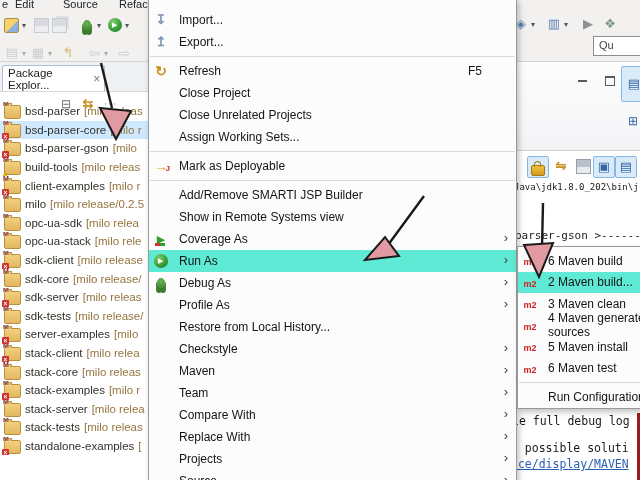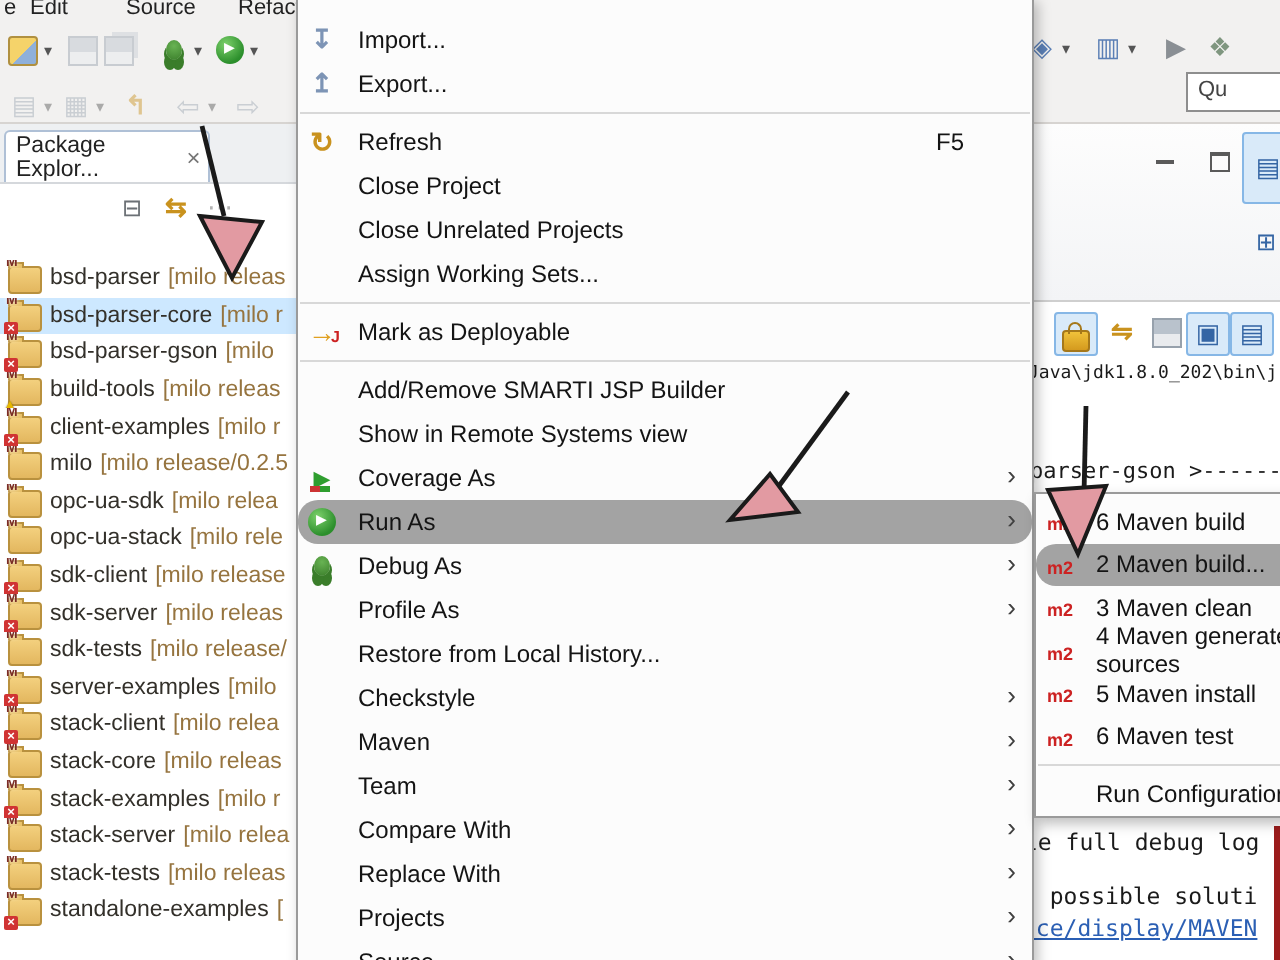--- a/index.html
+++ b/index.html
@@ -71,21 +71,21 @@
   
   #pkgpanel{position:absolute;left:0;top:62px;width:172px;height:418px;background:#fff;
        border-right:1px solid #bdbdbd;box-sizing:border-box;}
   #pkghead{position:absolute;left:0;top:0;width:100%;height:29px;background:#eef0f2;border-bottom:1px solid #d5d8dc;}
   #pkgtab{position:absolute;left:2px;top:3px;width:103px;height:26px;background:#fff;
        border:1px solid #afc0d6;border-bottom:none;border-radius:3px 3px 0 0;
        font-size:11.5px;display:flex;align-items:center;padding-left:5px;box-sizing:border-box;}
   #pkgmin{position:absolute;right:4px;top:6px;}
   #pkgtools{position:absolute;left:0;top:30px;width:100%;height:20px;}
   #pkgtools .tbtn{top:1px;}
-  #tree{position:absolute;left:0;top:68px;width:100%;bottom:0;overflow:hidden;font-size:11.5px;}
+  #tree{position:absolute;left:0;top:40px;width:100%;bottom:0;overflow:hidden;font-size:11.5px;}
   .trow{height:18.6px;display:flex;align-items:center;padding-left:4px;white-space:nowrap;overflow:hidden;}
   .trow.sel{background:#cde8ff;}
   .tname{color:#33302a;margin-left:4px;}
   .tdec{color:#96743f;margin-left:4px;}
   .proj{position:relative;width:15px;height:12px;margin-top:2px;flex:0 0 15px;
        background:linear-gradient(#f3d07e,#e3b75f);border:1px solid #b9913e;border-radius:2px;}
   .proj::before{content:"";position:absolute;left:-1px;top:-3px;width:6px;height:2px;
        background:#e9c26a;border:1px solid #b9913e;border-bottom:none;}
   .projM{position:absolute;left:-2px;top:-6px;font-size:7px;font-weight:bold;color:#7b2d26;
        text-shadow:0 0 2px #fff;}
@@ -106,21 +106,21 @@
   
   .menu{position:absolute;background:#fcfcfc;border:1px solid #9a9a9a;
         box-shadow:2px 3px 6px rgba(0,0,0,.25);box-sizing:border-box;z-index:5;font-size:12px;color:#141414;}
   #ctxmenu{left:148px;top:-2px;width:369px;height:484px;padding-top:10px;}
   #submenu{left:517px;top:246px;width:160px;height:163px;padding-top:3px;}
   .mi{position:relative;height:22px;display:flex;align-items:center;padding-left:30px;cursor:default;}
   #submenu .mi{height:21.5px;}
   .mi .ic{position:absolute;left:4px;top:3px;}
   .mi .acc{position:absolute;right:34px;}
   .mi .chev{position:absolute;right:8px;color:#404040;font-size:13px;top:2px;}
-  .mi.hl{background:#a3a3a3;border-radius:10px;}
+  .mi.hl{background:#5eead4;}
   .msep{height:1px;background:#d8d8d8;margin:3px 1px;}
   
   #overlay{position:absolute;left:0;top:0;z-index:10;pointer-events:none;}
 </style>
 </head>
 <body>
 
 <div id="app">
   <div id="menubar">
       <span style="left: 2px;">e</span>
@@ -288,20 +288,27 @@
           <span class="tname">opc-ua-stack</span>
           <span class="tdec">[milo rele</span>
         </div>
         <div class="trow">
           <span class="proj">
             <span class="projM">M</span>
             <span class="badge-error">×</span>
           </span>
           <span class="tname">sdk-client</span>
           <span class="tdec">[milo release</span>
+        </div>
+        <div class="trow">
+          <span class="proj">
+            <span class="projM">M</span>
+          </span>
+          <span class="tname">sdk-core</span>
+          <span class="tdec">[milo release/</span>
         </div>
         <div class="trow">
           <span class="proj">
             <span class="projM">M</span>
             <span class="badge-error">×</span>
           </span>
           <span class="tname">sdk-server</span>
           <span class="tdec">[milo releas</span>
         </div>
         <div class="trow">

